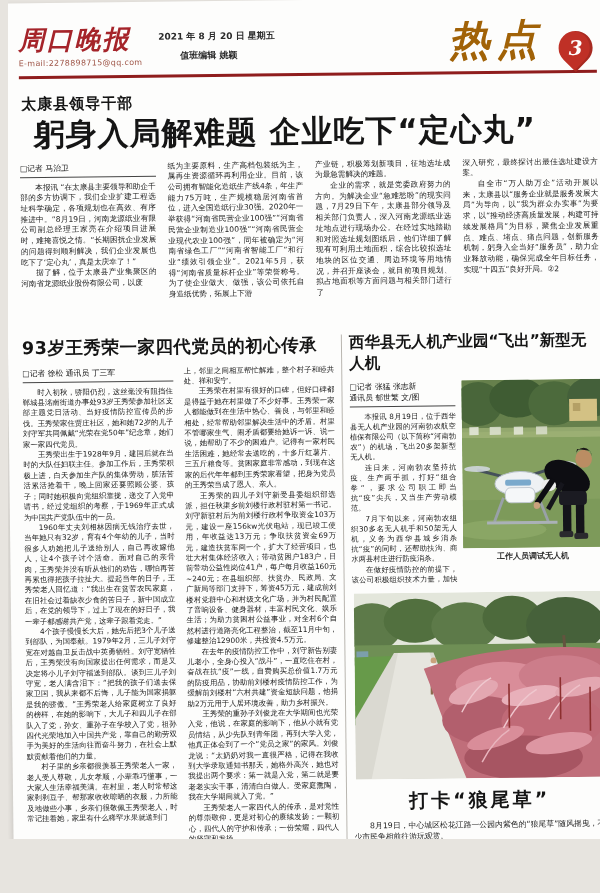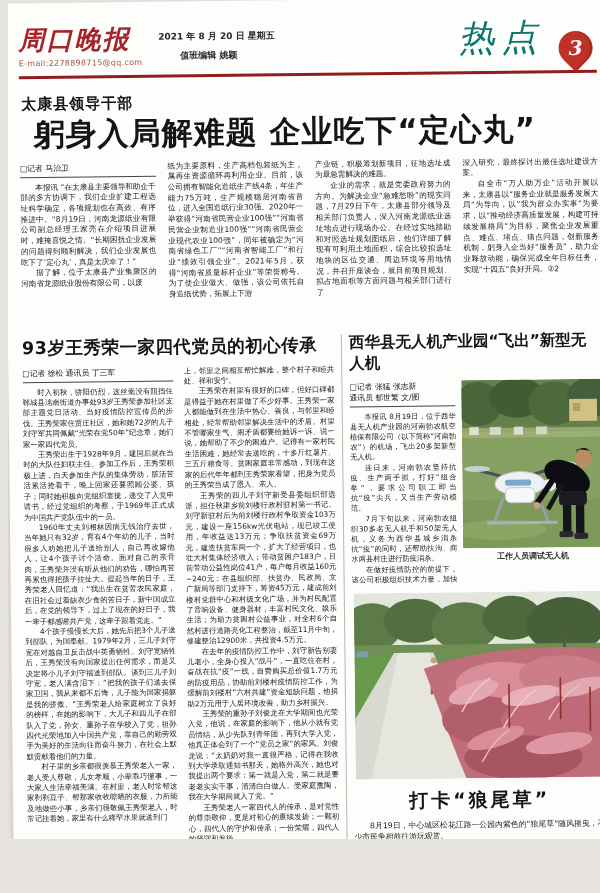--- a/index.html
+++ b/index.html
@@ -12,22 +12,22 @@
          padding:20px 6px 0 14px;box-sizing:border-box;}
   
   .masthead{position:relative;display:flex;align-items:flex-start;height:50px;}
   .logo{font-family:"DejaVu Serif",serif;font-style:italic;font-weight:bold;
         font-size:26px;color:#a5242a;letter-spacing:2px;line-height:1;margin-top:4px;}
   .email{font-size:8px;color:#a0584a;margin-top:6px;letter-spacing:.3px;}
   .mh-mid{margin-left:16px;margin-top:9px;}
   .date{font-size:9px;font-weight:bold;color:#2b2b2b;}
   .editor{font-size:9px;font-weight:bold;color:#2b2b2b;margin-top:6px;margin-left:22px;}
   .mh-right{margin-left:auto;margin-right:52px;margin-top:0;}
-  .section-title{font-family:"DejaVu Serif",serif;font-style:italic;font-weight:normal;
-                 font-size:36px;letter-spacing:7px;color:#0f766e;line-height:1.1;}
+  .section-title{font-family:"DejaVu Serif",serif;font-style:italic;font-weight:bold;
+                 font-size:41px;letter-spacing:7px;color:#a16207;line-height:1.1;}
   .pin{position:absolute;right:4px;top:14px;width:34px;height:34px;background:#bf3026;
        border-radius:50% 50% 50% 0;transform:rotate(-45deg);z-index:2;
        box-shadow:inset -2px -2px 0 rgba(0,0,0,.12);display:flex;align-items:center;justify-content:center;}
   .pin span{transform:rotate(45deg);color:#fff;font-family:"DejaVu Serif",serif;
             font-style:italic;font-size:20px;font-weight:bold;}
   .mh-rule{height:3px;background:#8f1d1d;margin-top:3px;}
   
   .kicker{font-size:15px;font-weight:bold;margin:16px 0 3px 2px;letter-spacing:1px;}
   .headline1{font-size:31px;font-weight:bold;margin:0 0 10px 14px;letter-spacing:1px;line-height:1.15;}
   .cols4{display:flex;gap:12px;height:158px;overflow:hidden;}

